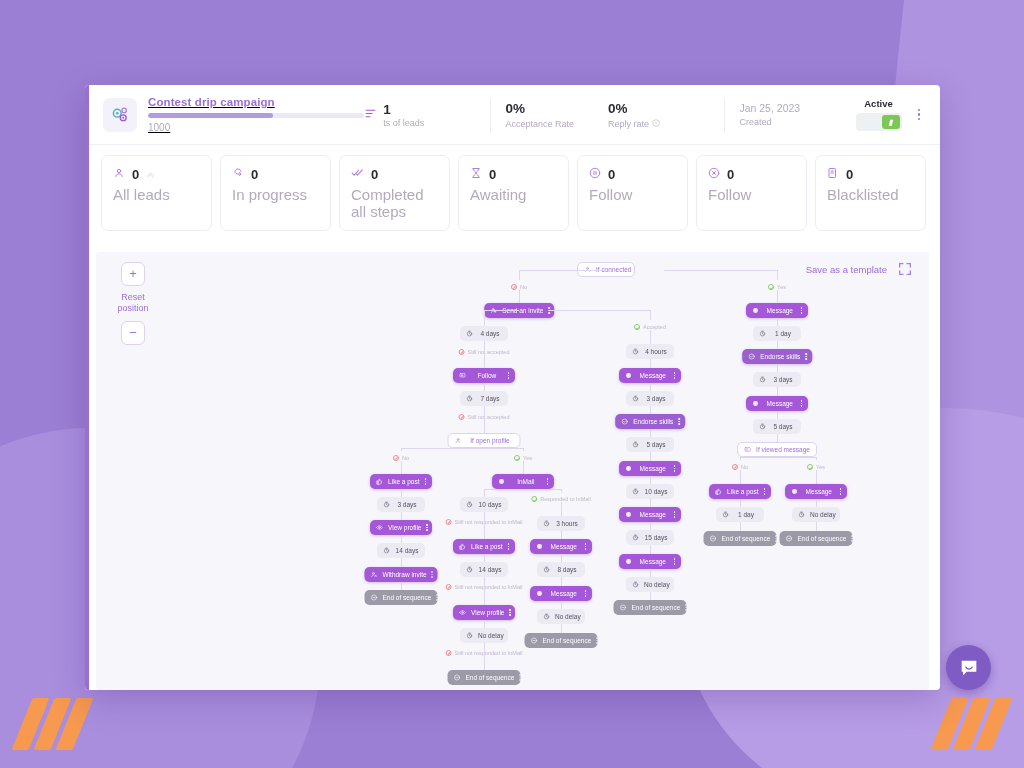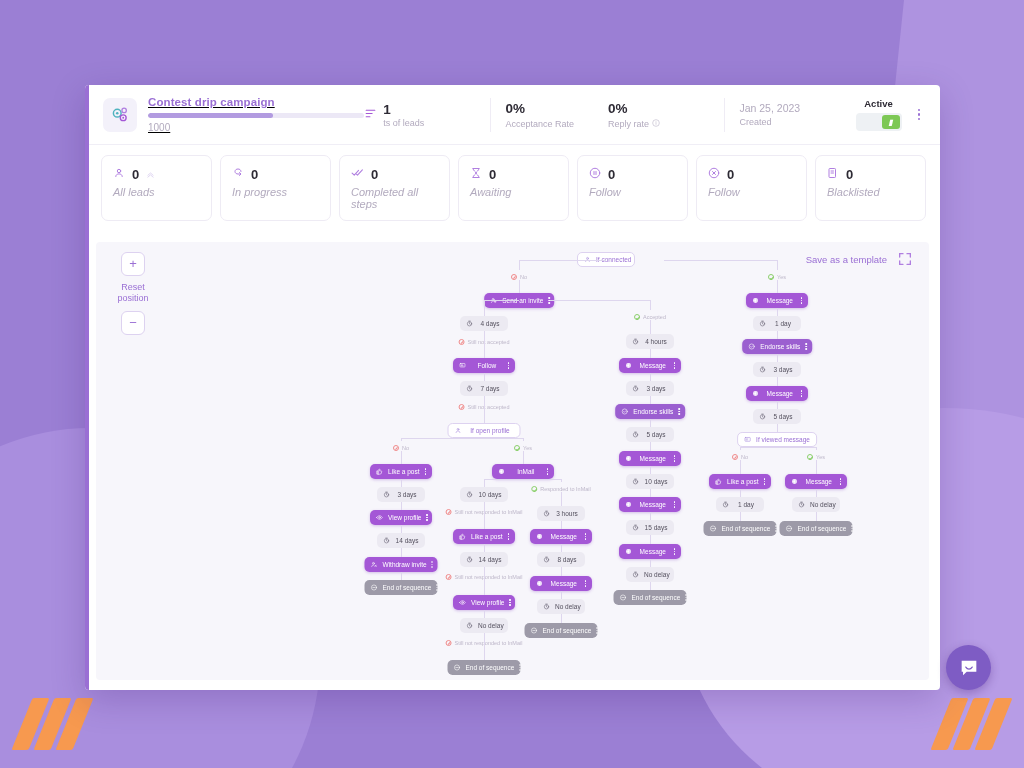--- a/index.html
+++ b/index.html
@@ -114,21 +114,21 @@
     display: flex; gap: 8px; padding: 10px 14px 12px 16px;
   }
   .card {
     flex: 1; border: 1px solid #eeebf4; border-radius: 7px;
     padding: 9px 11px 10px;
     display: flex; flex-direction: column; gap: 3px;
     background: #fff;
   }
   .card-top { display: flex; align-items: center; gap: 7px; }
   .card-num { font-size: 13px; font-weight: 700; color: #2d2a34; }
-  .card-lbl { font-size: 11px; color: #b2aabe; font-style: italic; }
+  .card-lbl { font-size: 15px; color: #b2aabe; }
 
   
   .tabs {
     display: flex; gap: 22px; padding: 0 16px;
     border-bottom: 1px solid #efecf5; height: 34px; align-items: stretch;
   }
   .tab {
     font-size: 10.5px; color: #a98ede; display: flex; align-items: center;
     border-bottom: 2px solid transparent; padding-bottom: 1px;
     cursor: pointer;

